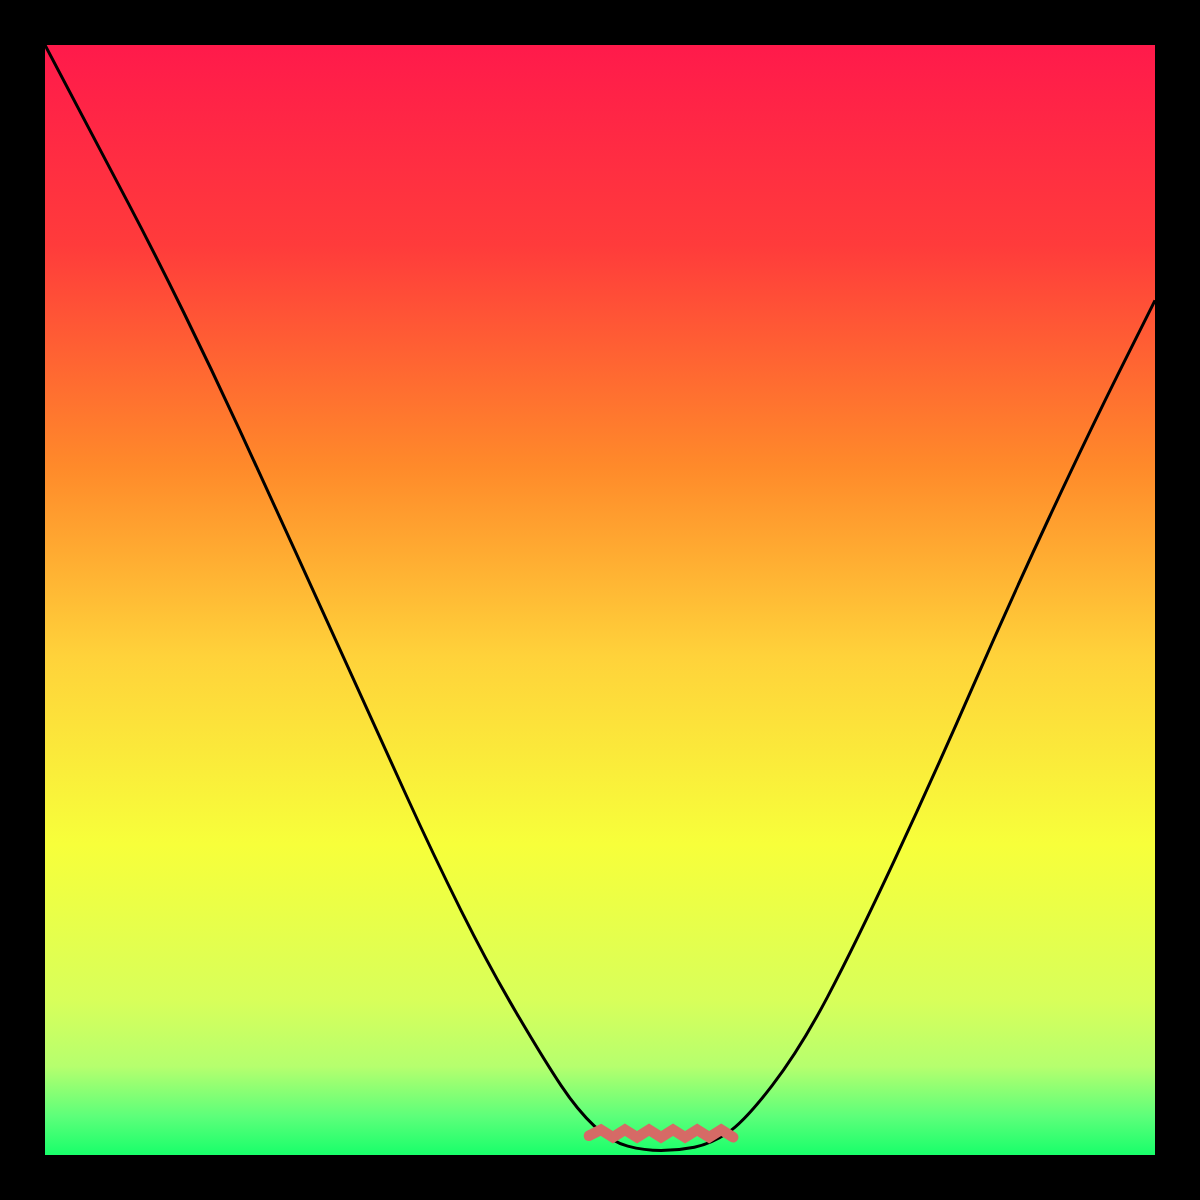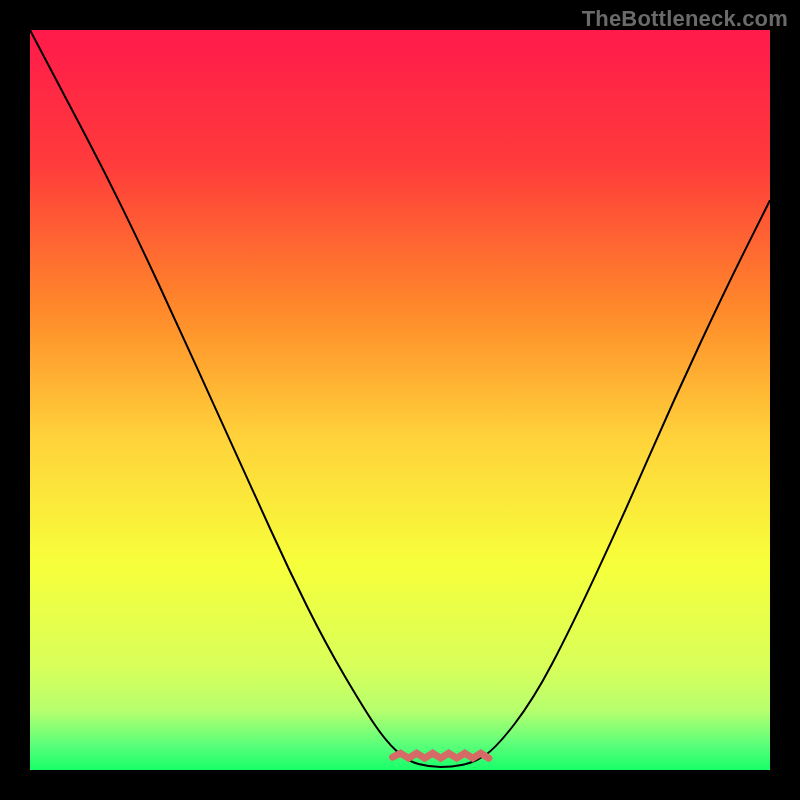--- a/index.html
+++ b/index.html
@@ -36,21 +36,20 @@
     overflow: hidden;
   }
   .plot svg {
     display: block;
   }
 </style>
 </head>
 <body>
 
 <div class="frame">
-  <div class="watermark">TheBottleneck.com</div>
 
   <div class="plot">
     <svg id="chart-svg" width="740" height="740" viewBox="0 0 740 740">
       <defs>
         <linearGradient id="bg-grad" x1="0" y1="0" x2="0" y2="1">
             <stop offset="0%" stop-color="#ff1a4b"></stop>
             <stop offset="18%" stop-color="#ff3b3b"></stop>
             <stop offset="38%" stop-color="#ff8a2a"></stop>
             <stop offset="55.00000000000001%" stop-color="#ffd23a"></stop>
             <stop offset="72%" stop-color="#f7ff3a"></stop>

